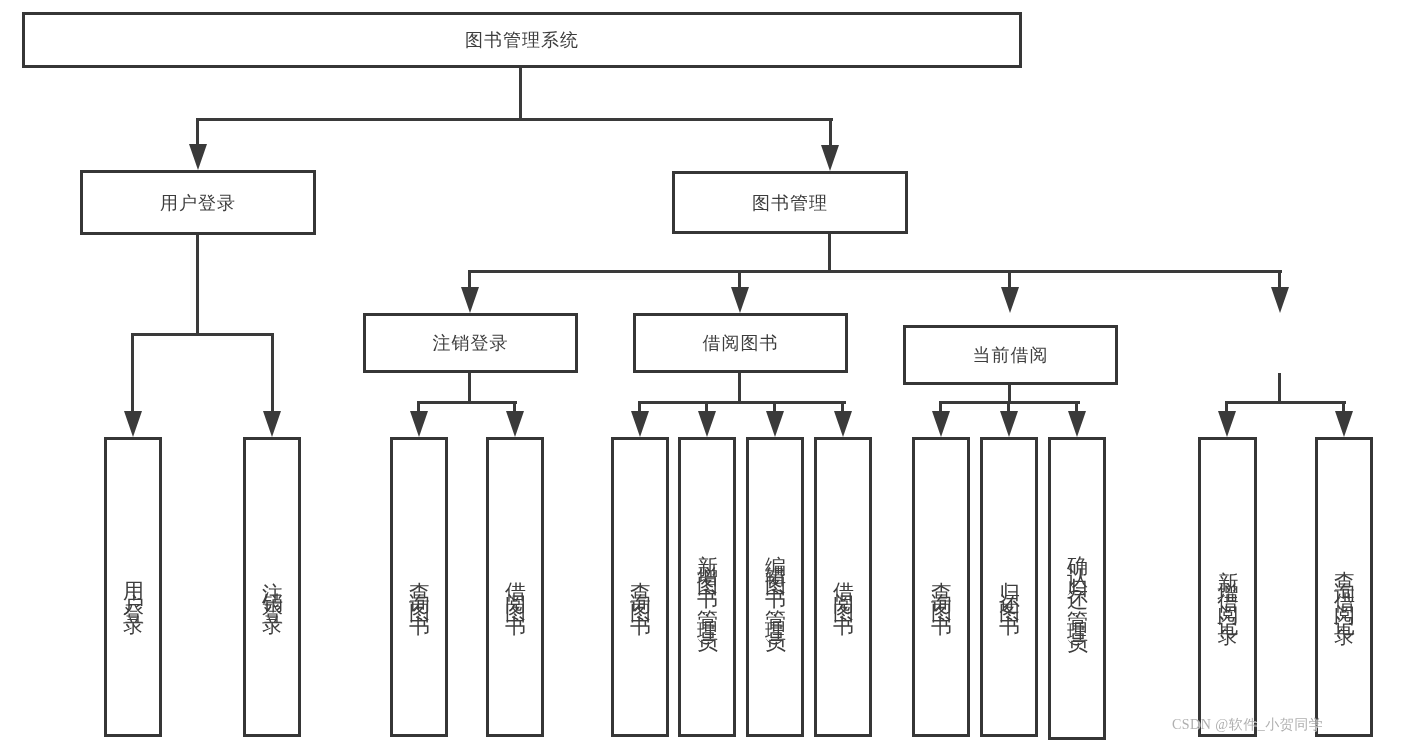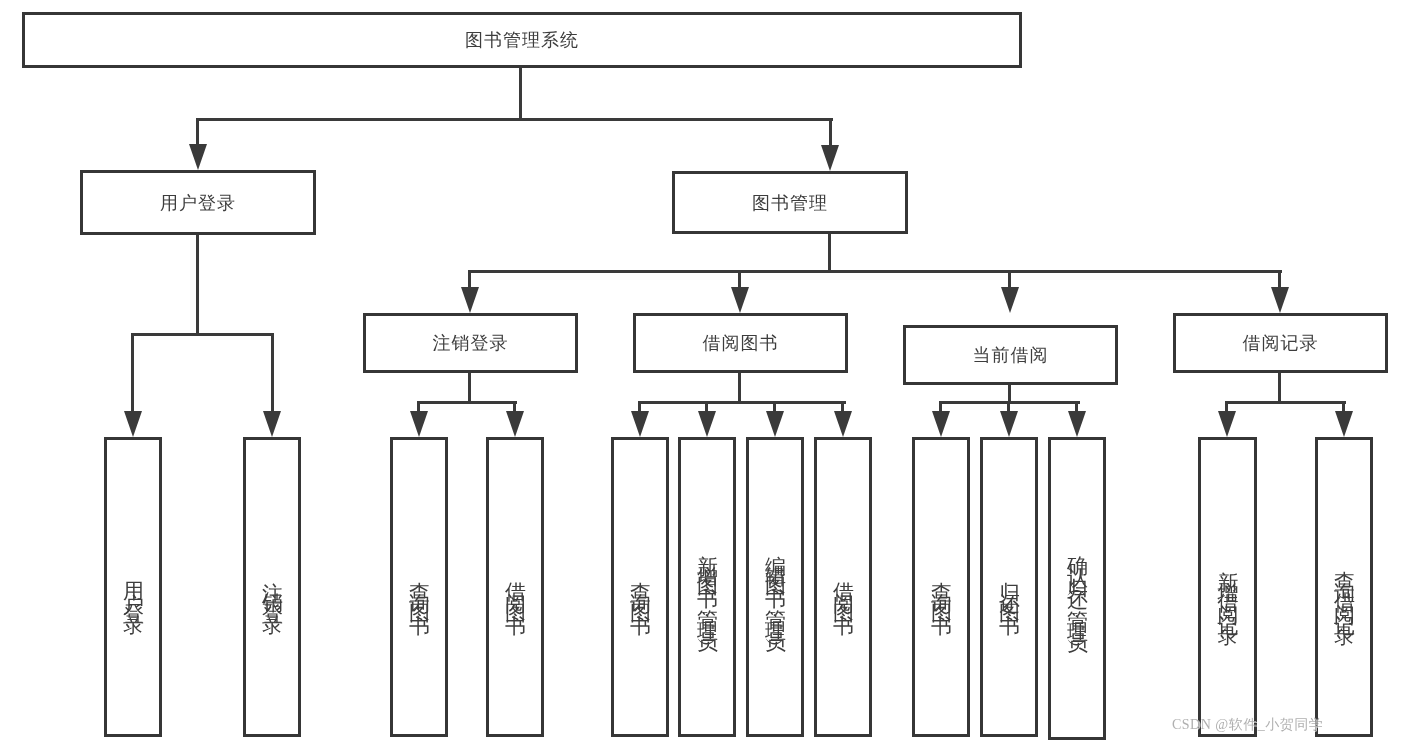--- a/index.html
+++ b/index.html
@@ -91,23 +91,20 @@
 
   <div class="box" style="left:363px;top:313px;width:215px;height:60px">
     <span>注销登录</span>
   </div>
   <div class="box" style="left:633px;top:313px;width:215px;height:60px">
     <span>借阅图书</span>
   </div>
   <div class="box" style="left:903px;top:325px;width:215px;height:60px">
     <span>当前借阅</span>
   </div>
-  <div class="box" style="left:1173px;top:313px;width:215px;height:60px">
-    <span>借阅记录</span>
-  </div>
 
   <div class="ln" style="left:468px;top:373px;width:3px;height:30px"></div>
   <div class="ln" style="left:417px;top:401px;width:100px;height:3px"></div>
   <div class="ln" style="left:417px;top:401px;width:3px;height:14px"></div>
   <div class="ln" style="left:513px;top:401px;width:3px;height:14px"></div>
   <div class="ar" style="left:410px;top:411px"></div>
   <div class="ar" style="left:506px;top:411px"></div>
 
   <div class="ln" style="left:738px;top:373px;width:3px;height:30px"></div>
   <div class="ln" style="left:638px;top:401px;width:208px;height:3px"></div>

